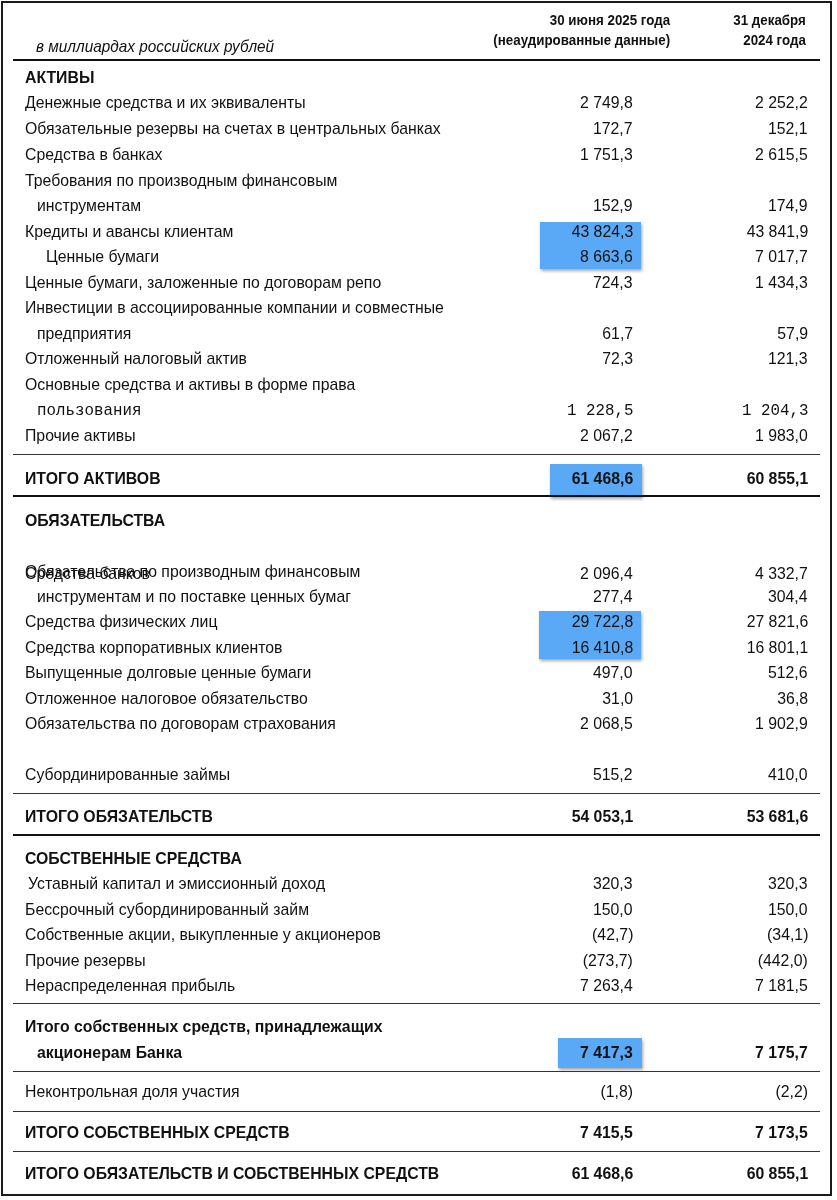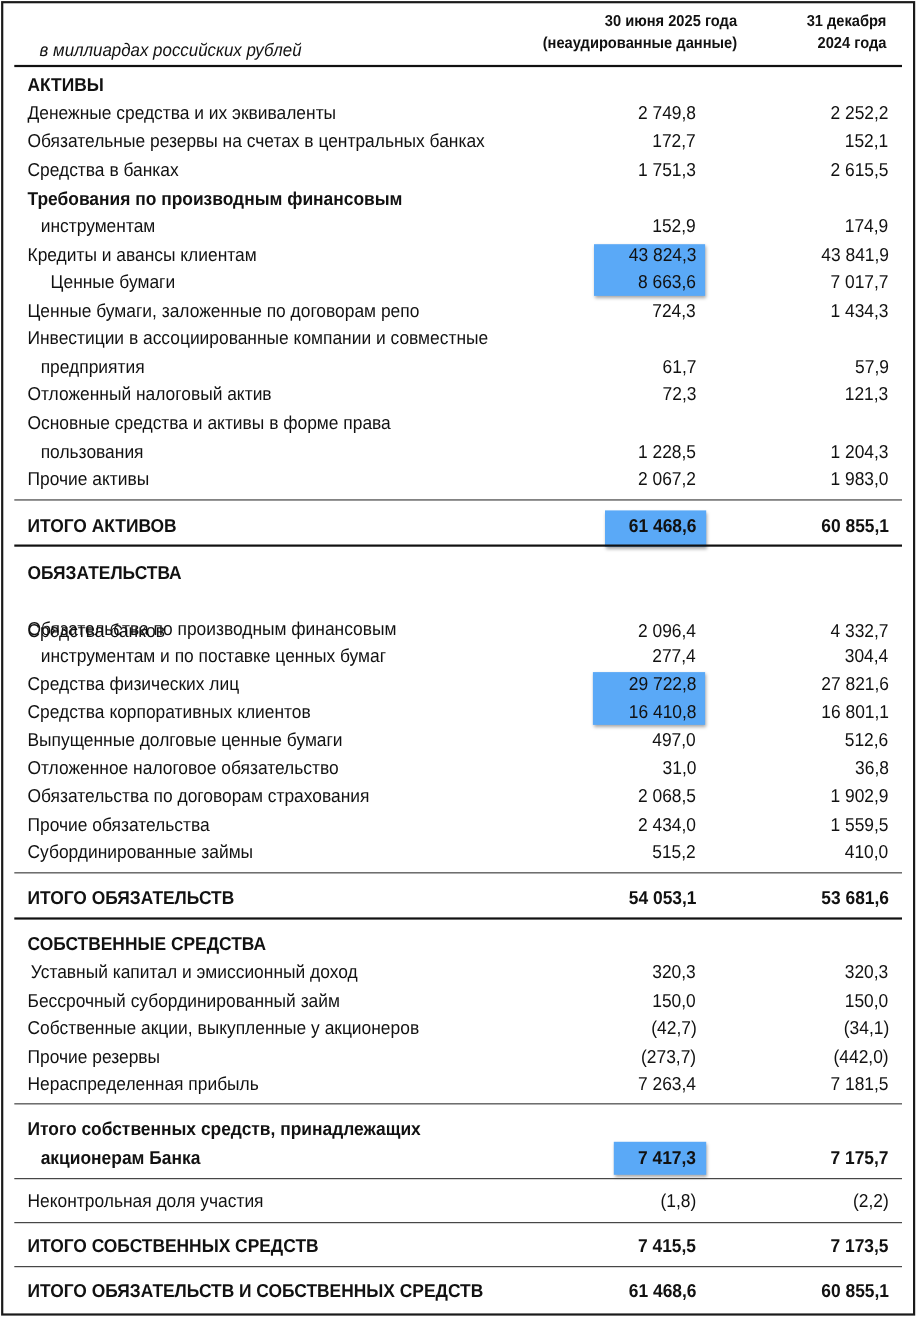--- a/index.html
+++ b/index.html
@@ -73,21 +73,21 @@
   <div class="row" style="top:113px;">
     <span class="lbl">Обязательные резервы на счетах в центральных банках</span>
     <span class="v1">172,7</span>
     <span class="v2">152,1</span>
   </div>
   <div class="row" style="top:139px;">
     <span class="lbl">Средства в банках</span>
     <span class="v1">1 751,3</span>
     <span class="v2">2 615,5</span>
   </div>
-  <div class="row" style="top:165px;font-weight:bold;">
+  <div class="row" style="top:165px;">
     <span class="lbl">Требования по производным финансовым</span>
   </div>
   <div class="row" style="top:190px;padding-left:40px;">
     <span class="lbl indent">инструментам</span>
     <span class="v1">152,9</span>
     <span class="v2">174,9</span>
   </div>
   <div class="row" style="top:216px;">
     <span class="lbl">Кредиты и авансы клиентам</span>
     <span class="v1">43 824,3</span>
@@ -112,21 +112,21 @@
     <span class="v2">57,9</span>
   </div>
   <div class="row" style="top:343px;">
     <span class="lbl">Отложенный налоговый актив</span>
     <span class="v1">72,3</span>
     <span class="v2">121,3</span>
   </div>
   <div class="row" style="top:369px;">
     <span class="lbl">Основные средства и активы в форме права</span>
   </div>
-  <div class="row" style="top:395px;">
+  <div class="row" style="top:395px;font-family:Liberation Mono, monospace;">
     <span class="lbl indent">пользования</span>
     <span class="v1">1 228,5</span>
     <span class="v2">1 204,3</span>
   </div>
   <div class="row" style="top:420px;">
     <span class="lbl">Прочие активы</span>
     <span class="v1">2 067,2</span>
     <span class="v2">1 983,0</span>
   </div>
 
@@ -175,25 +175,20 @@
   <div class="row" style="top:683px;">
     <span class="lbl">Отложенное налоговое обязательство</span>
     <span class="v1">31,0</span>
     <span class="v2">36,8</span>
   </div>
   <div class="row" style="top:708px;">
     <span class="lbl">Обязательства по договорам страхования</span>
     <span class="v1">2 068,5</span>
     <span class="v2">1 902,9</span>
   </div>
-  <div class="row" style="top:734px;">
-    <span class="lbl">Прочие обязательства</span>
-    <span class="v1">2 434,0</span>
-    <span class="v2">1 559,5</span>
-  </div>
   <div class="row" style="top:759px;padding-left:18px;">
     <span class="lbl">Субординированные займы</span>
     <span class="v1">515,2</span>
     <span class="v2">410,0</span>
   </div>
 
   <div class="hline" style="top:790px;"></div>
   <div class="row bold" style="top:801px;">
     <span class="lbl">ИТОГО ОБЯЗАТЕЛЬСТВ</span>
     <span class="v1">54 053,1</span>

